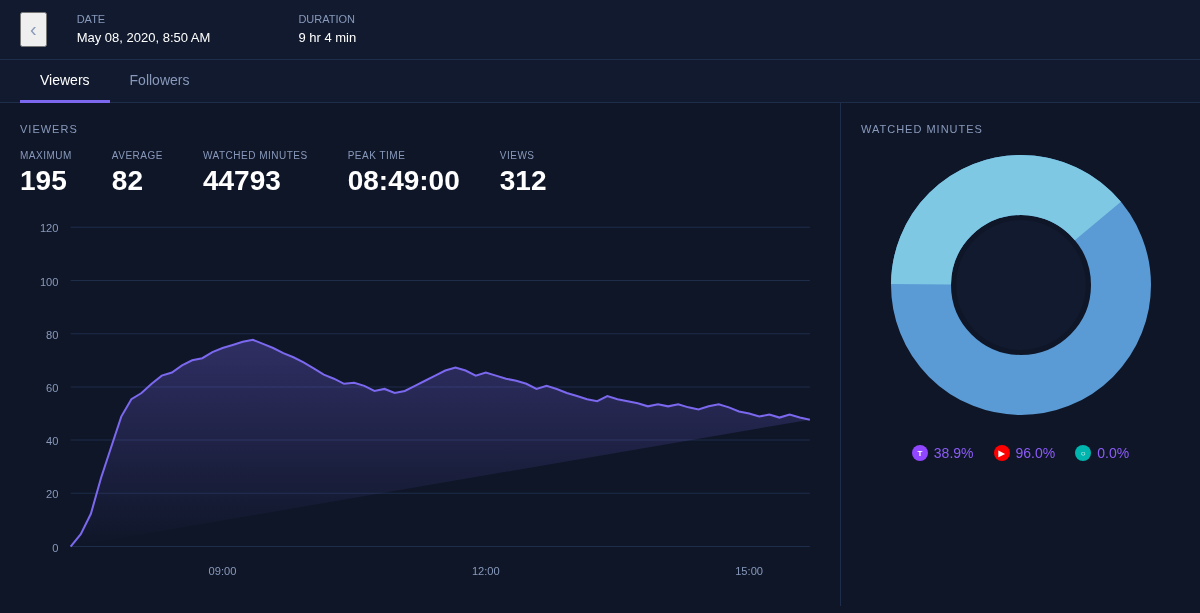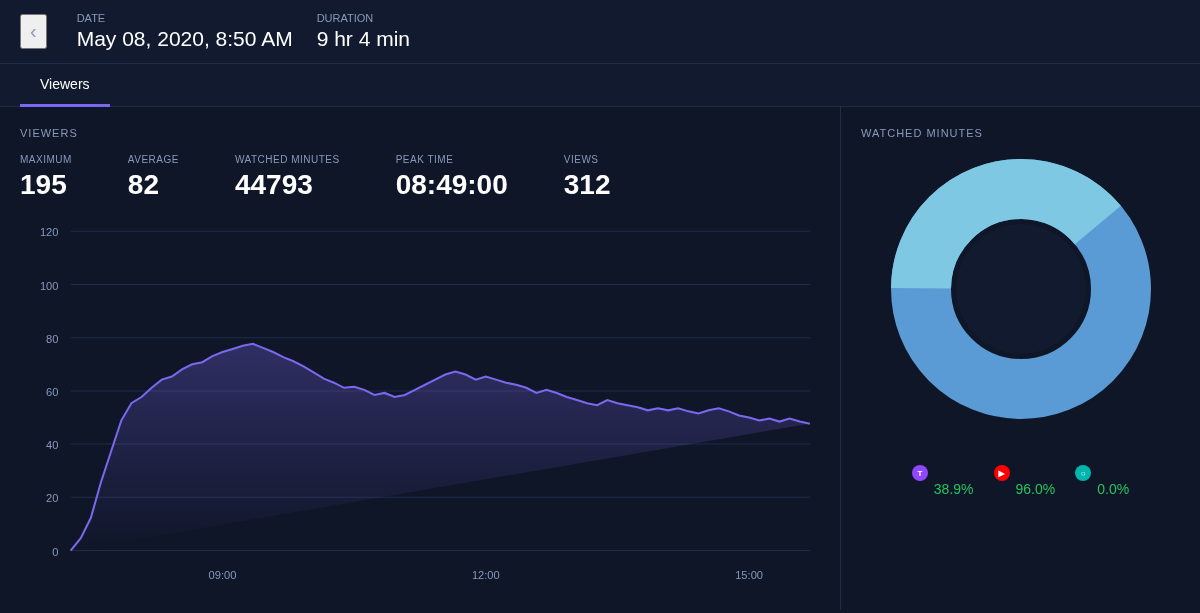--- a/index.html
+++ b/index.html
@@ -23,33 +23,33 @@
 
     .back-btn {
       color: #8899bb;
       font-size: 20px;
       cursor: pointer;
       padding: 4px 8px;
     }
 
     .header-info {
       display: flex;
-      gap: 24px;
+      gap: 88px;
     }
 
     .header-field label {
       font-size: 11px;
       color: #8899bb;
       text-transform: uppercase;
       display: block;
       margin-bottom: 3px;
     }
 
     .header-field .value {
-      font-size: 21px;
+      font-size: 13px;
       color: #ffffff;
     }
 
     .tabs {
       background-color: #111a2e;
       display: flex;
       padding: 0 20px;
       border-bottom: 1px solid #1e2d4a;
     }
 
@@ -74,21 +74,21 @@
 
     .main-panel {
       flex: 1;
       padding: 20px;
       display: flex;
       flex-direction: column;
     }
 
     .stats-row {
       display: flex;
-      gap: 56px;
+      gap: 40px;
       margin-bottom: 20px;
       align-items: flex-start;
     }
 
     .stat-item {
       display: flex;
       flex-direction: column;
     }
 
     .stat-label {
@@ -184,23 +184,22 @@
 
     .legend-dot.youtube {
       background-color: #ff0000;
     }
 
     .legend-dot.other {
       background-color: #00b5ad;
     }
 
     .legend-pct {
-      color: #22c55e;
+      color: #8b5cf6;
       font-size: 14px;
-      margin-top: 32px;
     }
   </style>
 </head>
 <body>
 
 <div class="header">
   <button class="back-btn">‹</button>
   <div class="header-info">
     <div class="header-field">
       <label>Date</label>
@@ -208,20 +207,21 @@
     </div>
     <div class="header-field">
       <label>Duration</label>
       <span class="value">9 hr 4 min</span>
     </div>
   </div>
 </div>
 
 <div class="tabs">
   <div class="tab active">Viewers</div>
+  <div class="tab">Followers</div>
 </div>
 
 <div class="content">
 
   <div class="main-panel">
     <div class="viewers-label">VIEWERS</div>
 
     <div class="stats-row">
       <div class="stat-item">
         <span class="stat-label">MAXIMUM</span>

